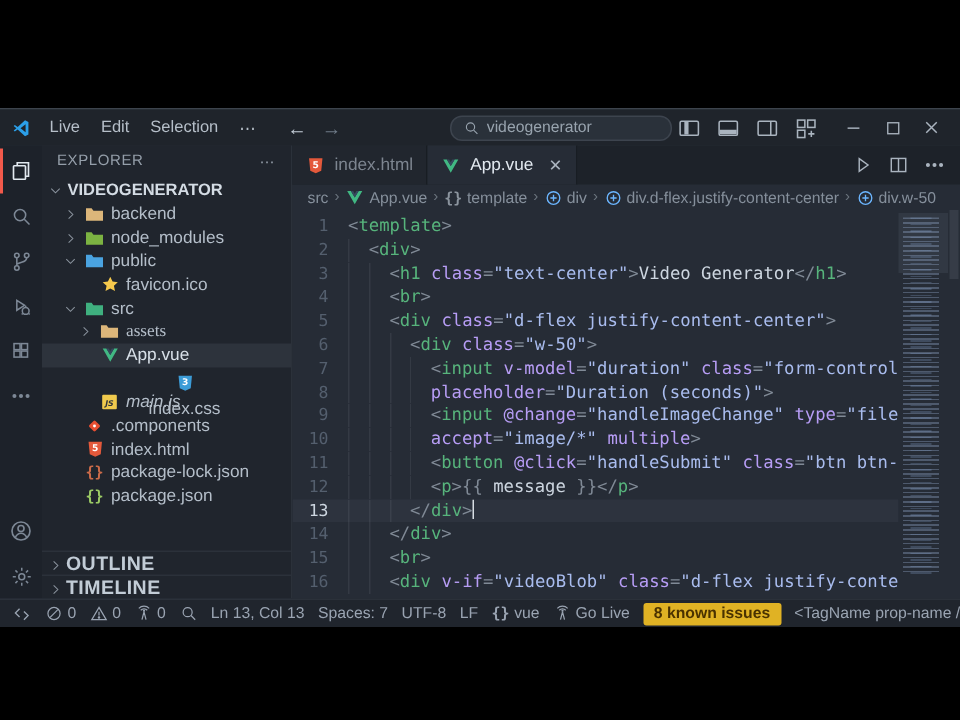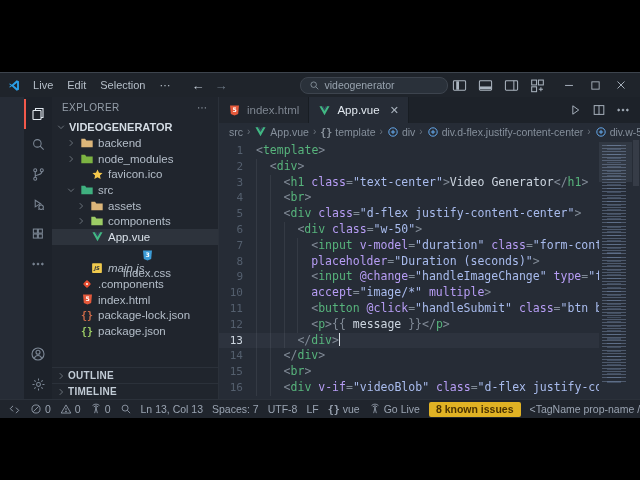--- a/index.html
+++ b/index.html
@@ -19,21 +19,21 @@
   .nav-arrows .dim { color:#6e7a87; }
   .searchbox { width:180px; height:17px; margin-left:72px; background:#2a313a;
                border:1px solid #3d444e; border-radius:8px; display:flex; align-items:center;
                gap:5px; padding:0 8px; color:#98a3ae; font-size:10.5px; }
   .tb-right { margin-left:auto; display:flex; align-items:center; gap:4px; }
   .tb-ico { width:22px; height:20px; display:flex; align-items:center; justify-content:center; color:#aab4bf; }
   .winctl { display:flex; margin-left:4px; }
   .winctl .tb-ico { width:26px; }
 
   
-  .main { flex:1; display:flex; min-height:0;margin-left:24px; }
+  .main { flex:1; display:flex; min-height:0; }
 
   .activitybar { width:28px; background:#1d222a; display:flex; flex-direction:column;
                  align-items:center; padding-top:2px; flex-shrink:0; }
   .act-item { width:28px; height:30px; display:flex; align-items:center; justify-content:center;
               color:#7d8896; border-left:2px solid transparent; border-right:2px solid transparent; }
   .act-item.active { color:#e2e9f0; border-left-color:#f2594b; }
   .act-spacer { flex:1; }
 
   .sidebar { width:167px; background:#20252d; display:flex; flex-direction:column;
              font-size:11.5px; flex-shrink:0; overflow:hidden; border-right:1px solid #2b313a; }
@@ -42,22 +42,22 @@
   .sb-header .dots { margin-left:auto; color:#959faa; letter-spacing:1px; }
   .sb-root { height:17px; display:flex; align-items:center; gap:3px; padding-left:4px;
              font-weight:bold; color:#d4dce4; font-size:11px; flex-shrink:0; }
   .tree { flex:0 0 auto; }
   .trow { height:15.7px; display:flex; align-items:center; gap:4px; color:#b4bec9; cursor:default; }
   .trow.selected { background:#2d333c; color:#d8e0e8; }
   .chev { width:10px; display:flex; justify-content:center; color:#8b949e; flex-shrink:0; }
   .ficon { width:14px; height:14px; display:flex; align-items:center; justify-content:center;
            flex-shrink:0; font-size:9px; }
   .sb-bottom { margin-top:auto; }
-  .sb-section { height:16px; display:flex; align-items:center; gap:2px; padding-left:4px;
-                font-weight:bold; color:#c2ccd6; font-size:10px; letter-spacing:.3px;
+  .sb-section { height:16px; display:flex; align-items:flex-end; gap:2px; padding-left:4px;
+                font-weight:bold; color:#c2ccd6; font-size:13px; letter-spacing:.3px;
                 border-top:1px solid #2b313a; }
 
   
   .editorgroup { flex:1; display:flex; flex-direction:column; min-width:0; background:#262c36; }
   .tabbar { height:26px; background:#1d2229; display:flex; align-items:stretch; flex-shrink:0; }
   .tab { display:flex; align-items:center; gap:6px; padding:0 9px; font-size:11.5px;
          color:#7d8590; background:#21262e; border-right:1px solid #181d23; }
   .tab.active { background:#262c36; color:#e2e9f0; }
   .tab .closex { font-size:11px; color:#aab4bf; margin-left:4px; }
   .tab-actions { margin-left:auto; display:flex; align-items:center; gap:10px; padding:0 10px; color:#aab4bf; }
@@ -270,20 +270,33 @@
                   <path d="M6 3.5 10.5 8 6 12.5"></path>
                 </svg>
               </span>
               <span class="ficon">
                 <svg viewBox="0 0 16 16" width="14" height="14">
                   <path d="M1.5 3.2h4.3l1.4 1.9h7.3v7.7H1.5z" fill="#7cb342"></path>
                 </svg>
               </span>
               <span>node_modules</span>
             </div>
+            <div class="trow" style="padding-left: 14px;">
+              <span class="chev">
+                <svg viewBox="0 0 16 16" width="12" height="12" fill="none" stroke="currentColor" stroke-width="1.1">
+                  <path d="M3.5 6 8 10.5l4.5-4.5"></path>
+                </svg>
+              </span>
+              <span class="ficon">
+                <svg viewBox="0 0 16 16" width="14" height="14">
+                  <path d="M1.5 3.2h4.3l1.4 1.9h7.3v7.7H1.5z" fill="#4aa3e0"></path>
+                </svg>
+              </span>
+              <span>public</span>
+            </div>
             <div class="trow" style="padding-left: 24px;">
               <span class="chev"></span>
               <span class="ficon">
                 <svg viewBox="0 0 16 16" width="13" height="13">
                   <path d="M8 1.8l1.9 4 4.3.5-3.2 3 .9 4.3L8 11.4l-3.9 2.2.9-4.3-3.2-3 4.3-.5z" fill="#f5c84c"></path>
                 </svg>
               </span>
               <span>favicon.ico</span>
             </div>
             <div class="trow" style="padding-left: 14px;">
@@ -292,45 +305,32 @@
                   <path d="M3.5 6 8 10.5l4.5-4.5"></path>
                 </svg>
               </span>
               <span class="ficon">
                 <svg viewBox="0 0 16 16" width="14" height="14">
                   <path d="M1.5 3.2h4.3l1.4 1.9h7.3v7.7H1.5z" fill="#3fb07f"></path>
                 </svg>
               </span>
               <span>src</span>
             </div>
-            <div class="trow" style="padding-left: 24px;">
+            <div class="trow" style="padding-left: 24px; font-family: Liberation Serif, serif;">
               <span class="chev">
                 <svg viewBox="0 0 16 16" width="12" height="12" fill="none" stroke="currentColor" stroke-width="1.1">
                   <path d="M6 3.5 10.5 8 6 12.5"></path>
                 </svg>
               </span>
               <span class="ficon">
                 <svg viewBox="0 0 16 16" width="14" height="14">
                   <path d="M1.5 3.2h4.3l1.4 1.9h7.3v7.7H1.5z" fill="#dcb67a"></path>
                 </svg>
               </span>
               <span>assets</span>
-            </div>
-            <div class="trow" style="padding-left: 24px;">
-              <span class="chev">
-                <svg viewBox="0 0 16 16" width="12" height="12" fill="none" stroke="currentColor" stroke-width="1.1">
-                  <path d="M6 3.5 10.5 8 6 12.5"></path>
-                </svg>
-              </span>
-              <span class="ficon">
-                <svg viewBox="0 0 16 16" width="14" height="14">
-                  <path d="M1.5 3.2h4.3l1.4 1.9h7.3v7.7H1.5z" fill="#9ccc65"></path>
-                </svg>
-              </span>
-              <span>components</span>
             </div>
             <div class="trow selected" style="padding-left: 24px;">
               <span class="chev"></span>
               <span class="ficon">
                 <svg viewBox="0 0 16 16" width="13" height="13">
                   <path d="M1.8 2.8h3L8 8.3l3.2-5.5h3L8 13.8z" fill="#41b883"></path>
                   <path d="M4.8 2.8h1.9L8 5.1l1.3-2.3h1.9L8 8.3z" fill="#35495e"></path>
                 </svg>
               </span>
               <span>App.vue</span>

